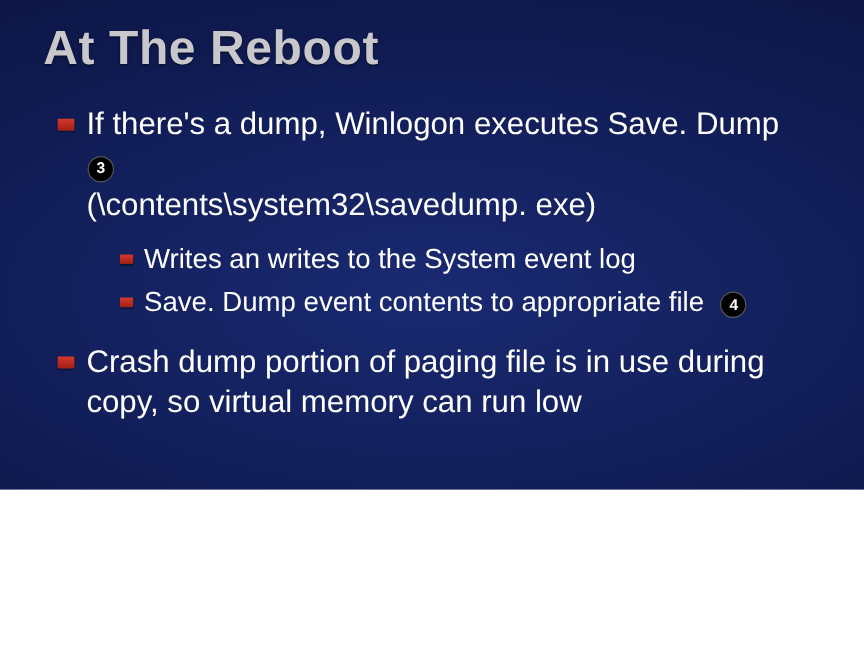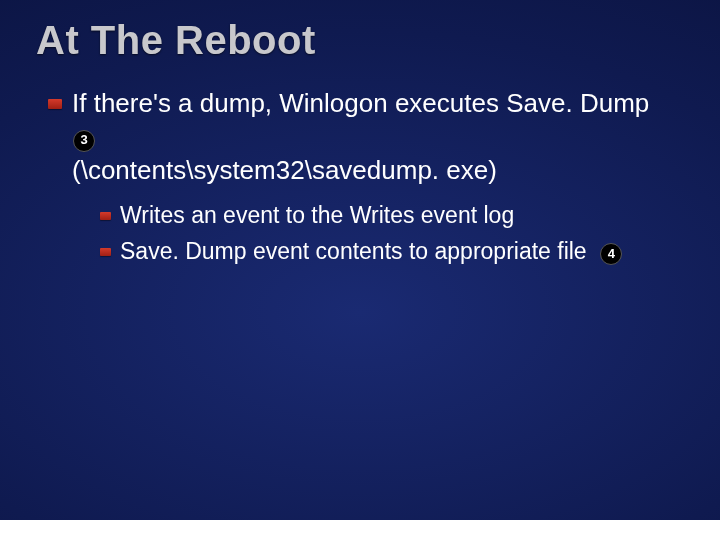--- a/index.html
+++ b/index.html
@@ -5,21 +5,21 @@
   html, body {
     margin: 0;
     padding: 0;
     width: 720px;
     height: 540px;
     overflow: hidden;
     font-family: Arial, Helvetica, sans-serif;
   }
   .slide {
     width: 720px;
-    height: 520px;
+    height: 408px;
     background: radial-gradient(ellipse 150% 120% at 50% 60%, #1a2a72 0%, #0f1a50 45%, #060b2c 100%);
     position: relative;
     box-sizing: border-box;
     padding: 18px 36px 0 36px;
     color: #ffffff;
   }
   .title {
     font-size: 40px;
     font-weight: bold;
     color: #c8c8cc;
@@ -99,24 +99,27 @@
 
   <ul class="level1">
 
     <li>
       <span class="seg">If there's a dump, Winlogon executes Save. Dump </span>
       <span class="num-badge">3</span><br>
       <span class="seg">(\contents\system32\savedump. exe)</span>
 
       <ul class="level2">
         <li>
-          <span class="seg">Writes an event to the Writes event log</span>
+          <span class="seg">Writes an writes to the System event log</span>
         </li>
         <li>
           <span class="seg">Save. Dump event contents to appropriate file </span>
           <span class="num-badge">4</span>
         </li>
       </ul>
     </li>
 
+    <li>
+      <span class="seg">Crash dump portion of paging file is in use during copy, so virtual memory can run low</span>
+    </li>
 
   </ul>
 </div>
 
 </body></html>

